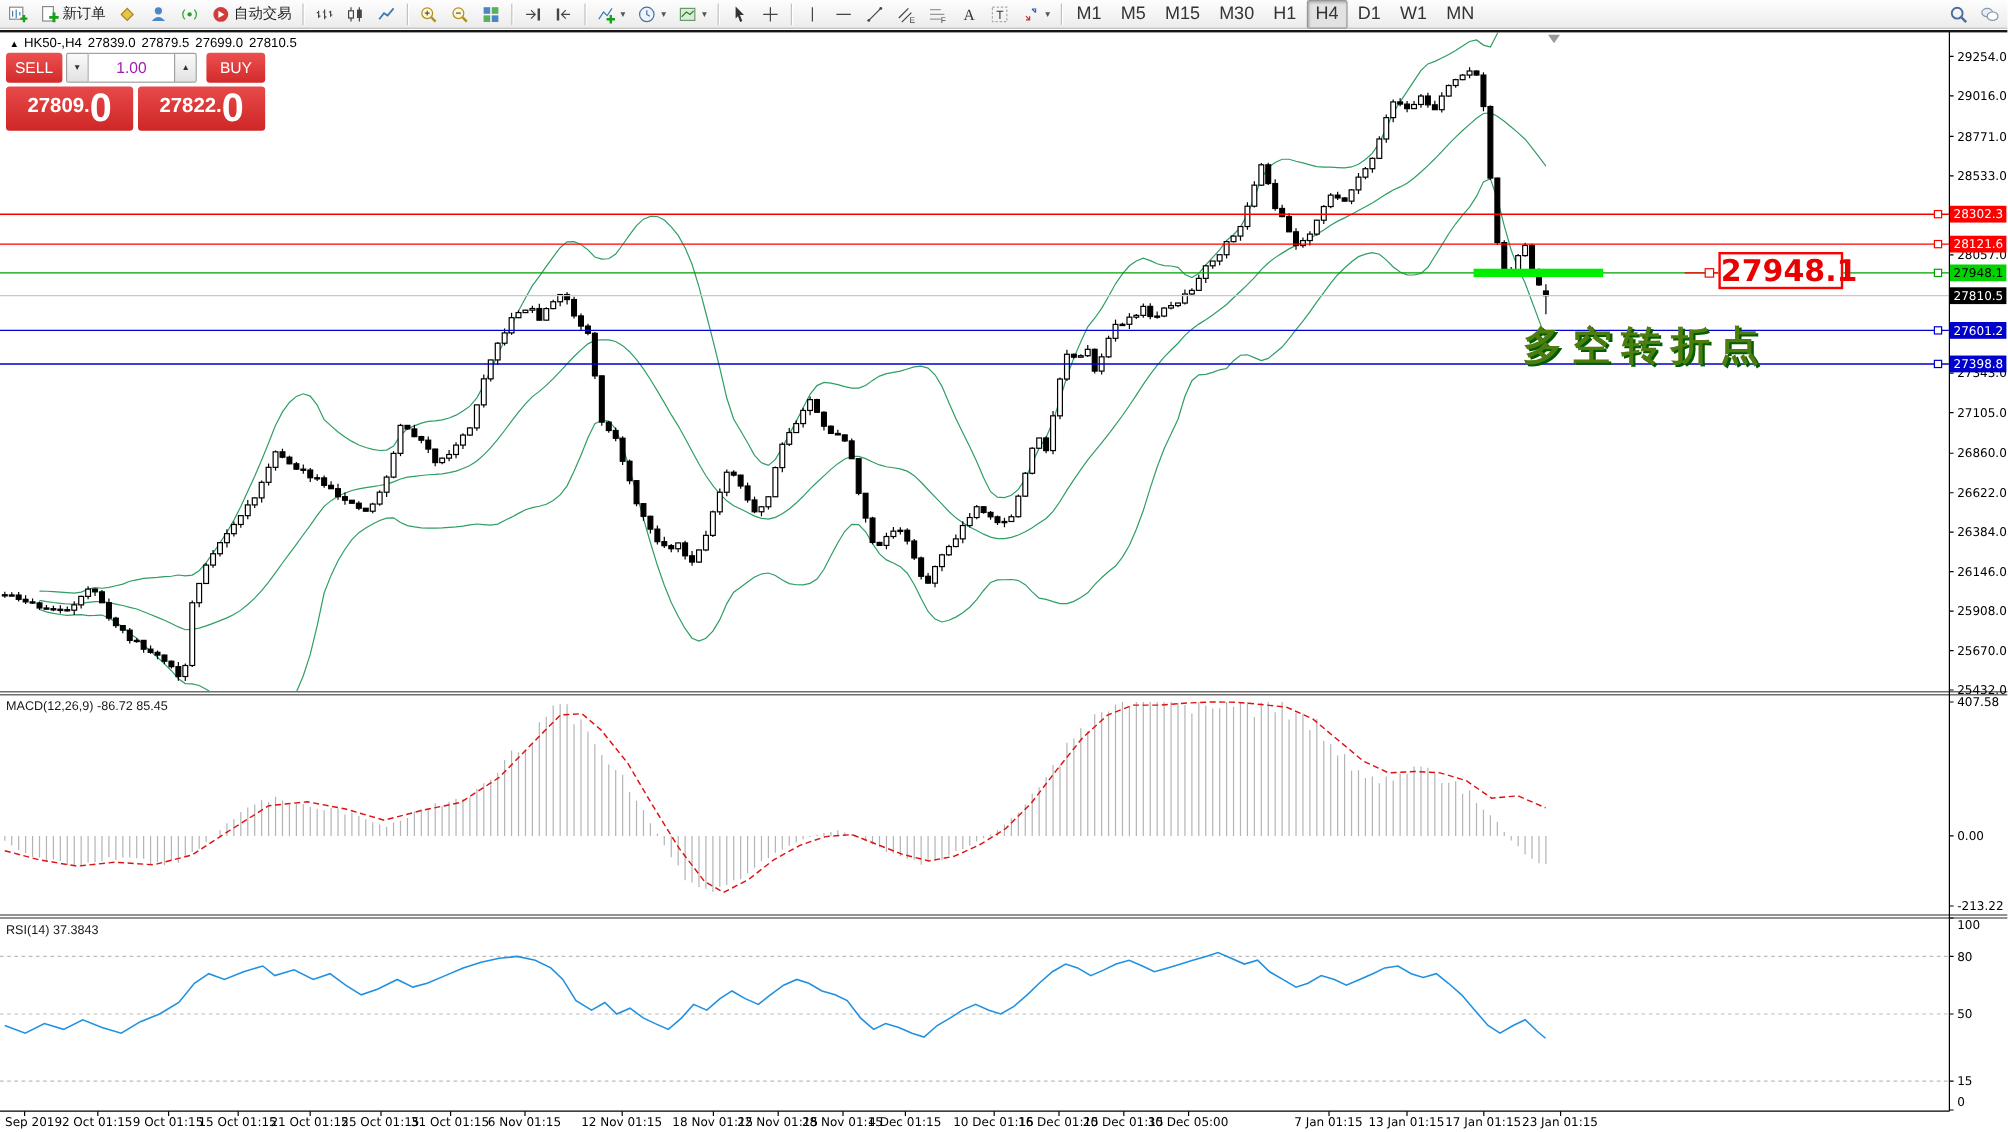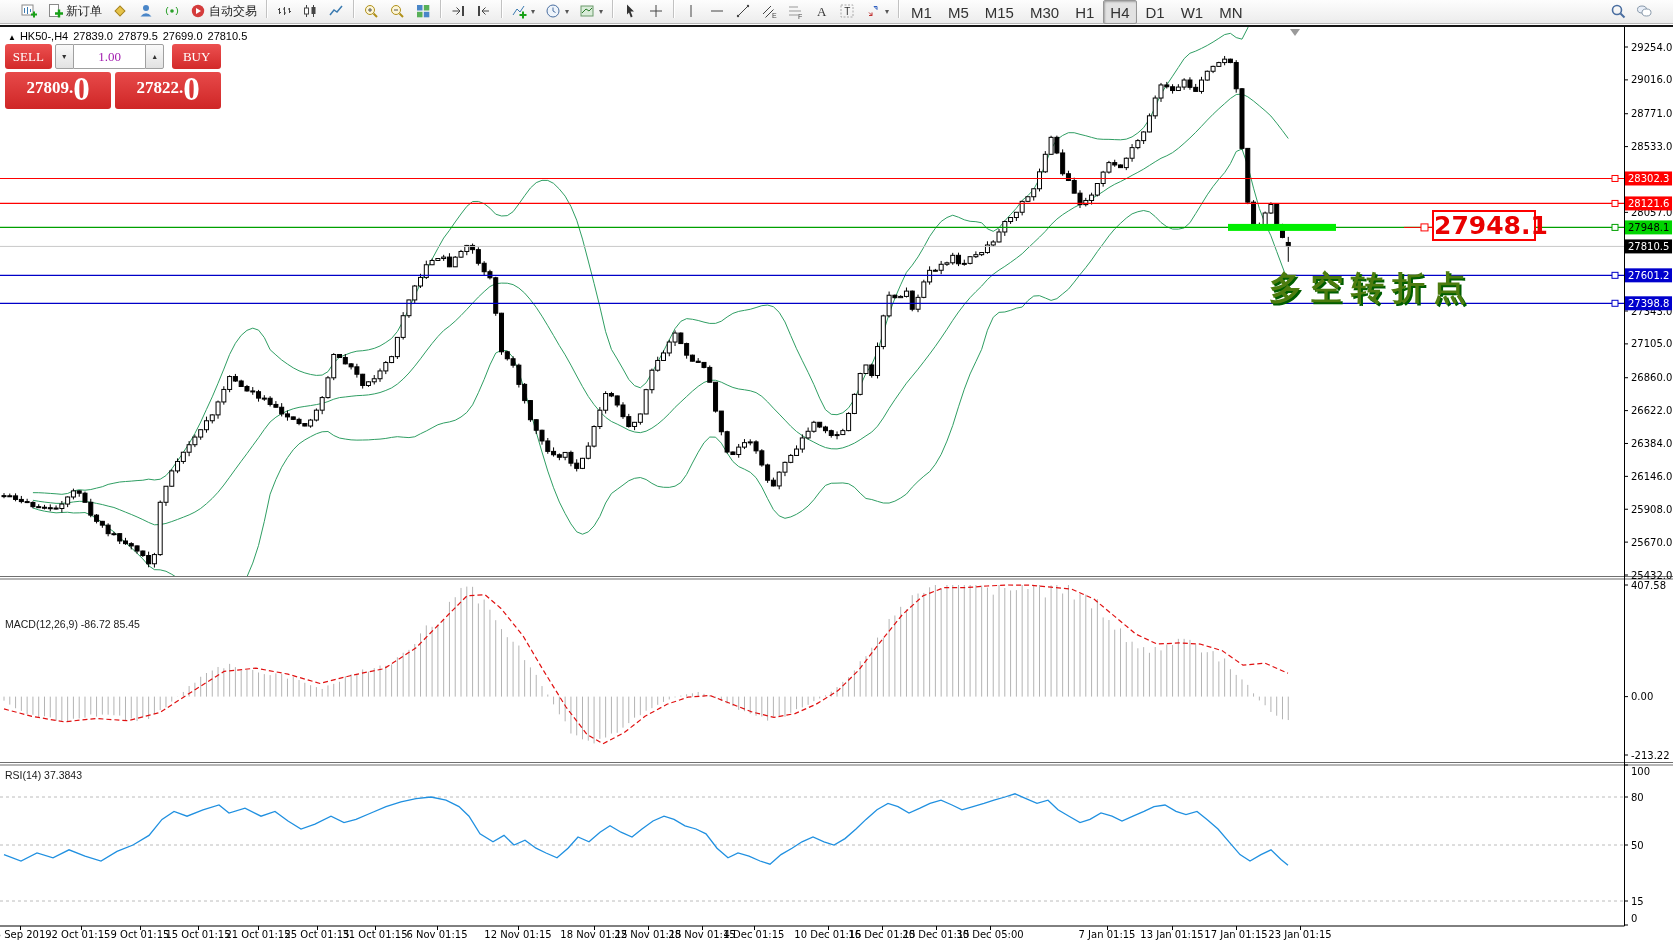--- a/index.html
+++ b/index.html
@@ -1,51 +1,51 @@
 <!DOCTYPE html>
 <html><head>
 <meta charset="utf-8">
 <style>
   html,body{margin:0;padding:0;width:1673px;height:943px;overflow:hidden;background:#fff;
     font-family:"Liberation Sans",sans-serif;position:relative}
   #toolbar{position:absolute;top:0;left:0;width:1673px;height:24px;
     background:linear-gradient(#fdfdfd,#ececec);border-bottom:1px solid #b8b8b8;
-    display:flex;align-items:flex-start;padding:0 16px;box-sizing:border-box;z-index:30}
+    display:flex;align-items:center;padding:0 2px;box-sizing:border-box;z-index:30}
   .tbbtn{height:20px;display:inline-flex;align-items:center;gap:3px;padding:0 3px;margin:0 1px;
     border:1px solid transparent;border-radius:2px;font-size:12px;color:#222;white-space:nowrap;cursor:default}
   .tbbtn svg{width:16px;height:16px}
   .tbbtn.tf{font-size:15px;padding:1px 6px;color:#333}
   .tbbtn.tf.active{background:#e2e2e2;border:1px solid #979797;box-shadow:inset 1px 1px 2px rgba(0,0,0,.28)}
   .caret{font-size:8px;color:#555;margin-left:1px}
   .tbsep{width:1px;height:18px;background:#c2c2c2;margin:0 4px;box-shadow:1px 0 0 #fff;flex:none}
   .tbspacer{flex:1}
   #winborder{position:absolute;top:25px;left:0;width:1673px;height:2px;background:#161616;z-index:5}
   #chart{position:absolute;top:0;left:0;z-index:1}
   #symline{position:absolute;top:30px;left:8px;font-size:11px;color:#000;z-index:10;white-space:nowrap}
   #symline .tri{font-size:8px;margin-right:4px}
   #symline span{margin-right:5px}
-  #orderpanel{position:absolute;top:44px;left:5px;width:216px;z-index:20;font-family:Liberation Serif, serif}
+  #orderpanel{position:absolute;top:44px;left:5px;width:216px;z-index:20;font-family:Liberation Sans, sans-serif}
   #row1{display:flex;height:25px}
   .obtn{background:linear-gradient(#ec5050,#d32a2a);color:#fff;font-size:13px;display:flex;
     align-items:center;justify-content:center;border-radius:3px;cursor:pointer}
   #sellbtn{width:47px}#buybtn{width:49px;margin-left:8px}
   .spin{width:17px;background:linear-gradient(#fafafa,#e2e2e2);border:1px solid #a0a0a0;color:#333;
     font-size:7px;display:flex;align-items:center;justify-content:center;cursor:pointer}
   #spindown{margin-left:3px;border-radius:2px 0 0 2px}
   #spinup{border-radius:0 2px 2px 0}
   #volbox{width:72px;background:#fff;border-top:1px solid #a0a0a0;border-bottom:1px solid #a0a0a0;
     color:#a21caf;font-size:13px;display:flex;align-items:center;justify-content:center}
   #row2{display:flex;margin-top:3px;gap:4px}
   .tile{width:106px;height:37px;background:linear-gradient(#e74a4a,#cf2626);color:#fff;border-radius:3px;
     display:flex;align-items:center;justify-content:center;cursor:pointer;box-sizing:border-box;padding-bottom:1px}
   .pmain{font-size:17px;font-weight:bold;padding-bottom:5px}
   .pdot{font-size:17px;font-weight:bold;padding-bottom:5px}
   .pbig{font-size:33px;font-weight:bold;line-height:.88}
   #macdlabel,#rsilabel{position:absolute;left:5px;font-size:10.5px;color:#1a1a1a;z-index:10}
-  #macdlabel{top:618px}
+  #macdlabel{top:583px}
   #rsilabel{top:769px}
   #callout{position:absolute;left:1432px;top:210px;width:100px;height:27px;background:#fff;
     border:2px solid #ff0000;color:#e90000;font-size:25px;font-weight:bold;text-align:center;
     line-height:27px;z-index:15;font-family:"DejaVu Sans",sans-serif;cursor:move}
   #turnnote{position:absolute;left:1269px;top:266px;font-size:33px;font-weight:bold;color:#4d7c0f;
     letter-spacing:8px;text-shadow:2px 2px 0 #005e00;z-index:15;white-space:nowrap;cursor:move;
     font-family:sans-serif}
 </style>
 </head>
 <body>

